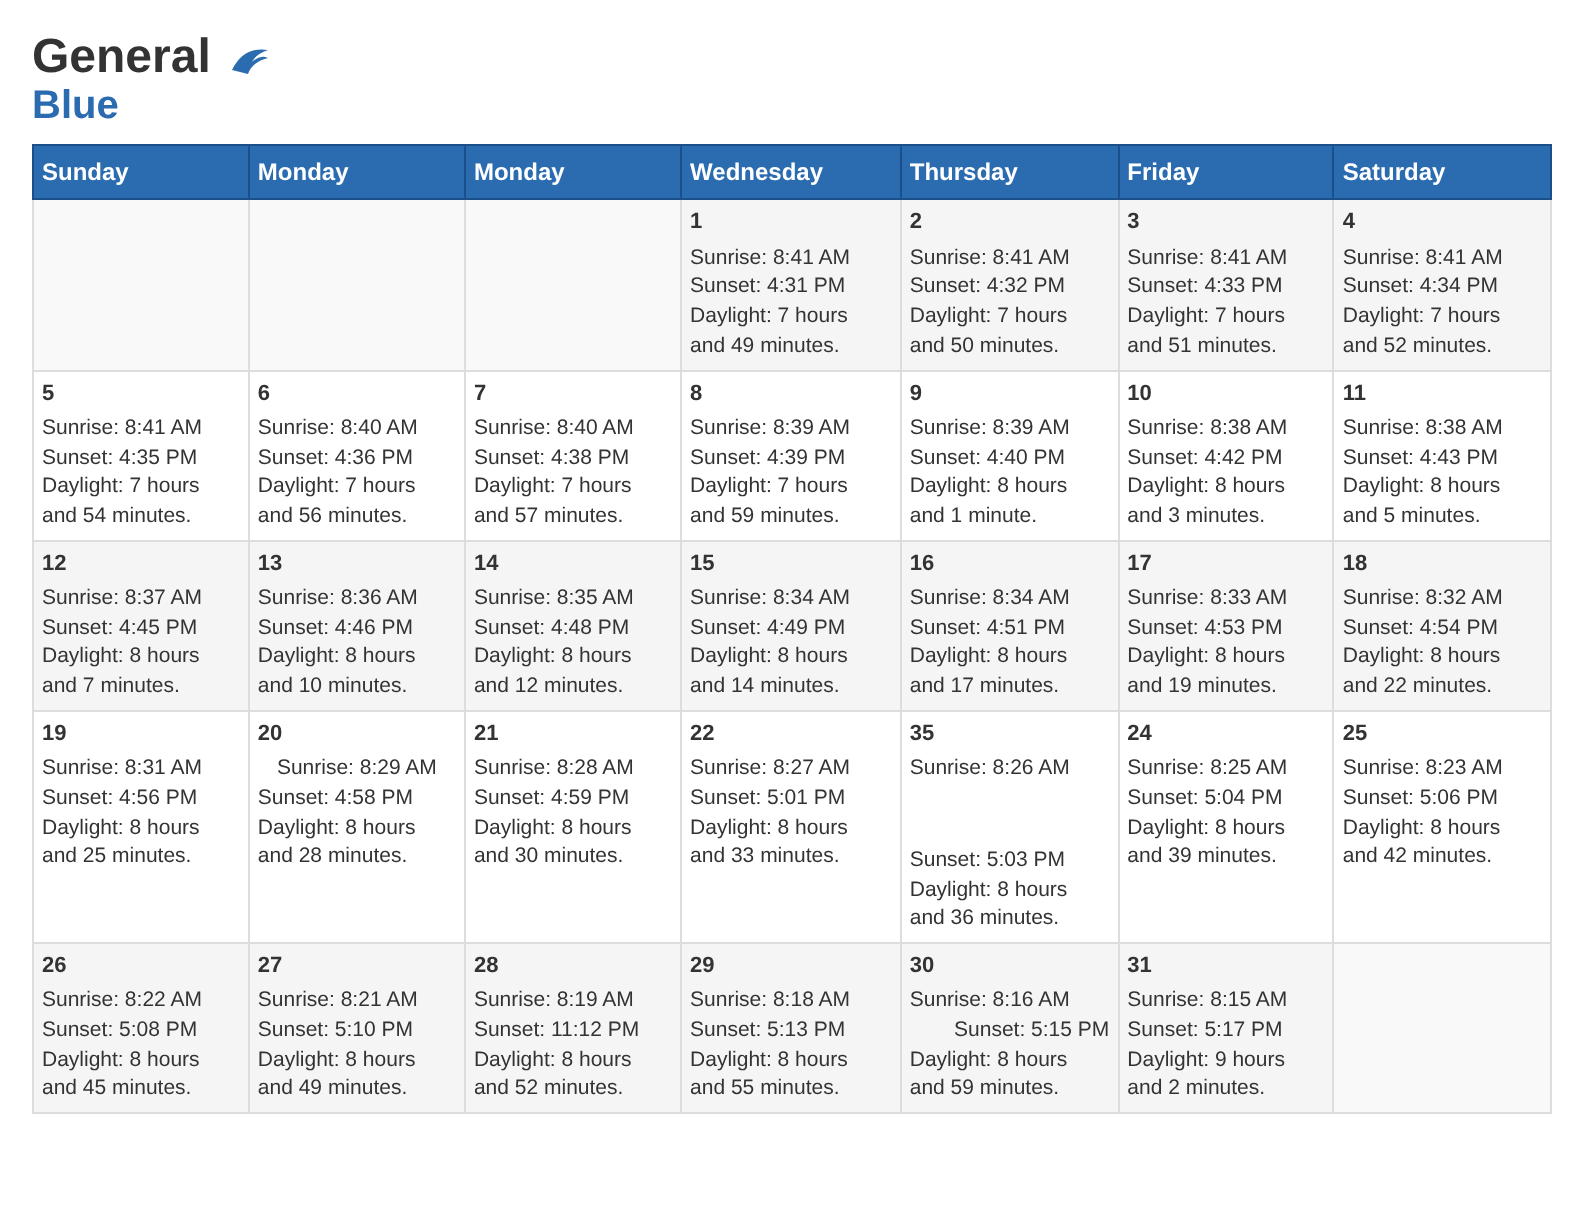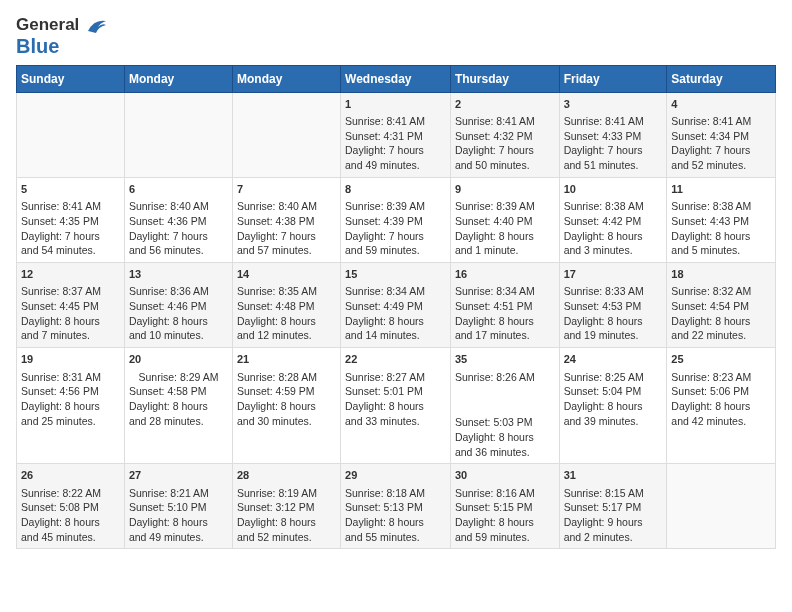--- a/index.html
+++ b/index.html
@@ -77,21 +77,21 @@
       background: #f9f9f9;
     }
   </style>
 </head>
 <body>
 
 <div class="header">
   <div class="logo">
     <div>
       <div style="display:flex; align-items:center;">
-        <div style="font-size:17px; font-weight:bold; color:#333; line-height:1.1;">
+        <div style="font-size:24px; font-weight:bold; color:#333; line-height:1.1;">
           <span style="color:#333;">General</span>
           <svg style="display:inline-block; vertical-align:middle; margin-left:2px;" width="22" height="18" viewBox="0 0 22 18">
             <path d="M2 14 Q8 2 20 4 Q14 6 12 10 Q16 6 20 8 Q12 10 10 16 Z" fill="#2b6cb0"></path>
           </svg>
         </div>
         <div></div>
       </div>
       <div style="font-size:20px; font-weight:bold; color:#2b6cb0; line-height:1.1;">Blue</div>
     </div>
   </div>
@@ -307,35 +307,35 @@
         <td>
           <span class="day-num">27</span>
           <span style="display: block;">Sunrise: 8:21 AM</span>
           <span style="display: block;">Sunset: 5:10 PM</span>
           <span style="display: block;">Daylight: 8 hours</span>
           <span style="display: block;">and 49 minutes.</span>
         </td>
         <td>
           <span class="day-num">28</span>
           <span style="display: block;">Sunrise: 8:19 AM</span>
-          <span style="display: block;">Sunset: 3:12 PM</span>
+          <span style="display: block;">Sunset: 11:12 PM</span>
           <span style="display: block;">Daylight: 8 hours</span>
           <span style="display: block;">and 52 minutes.</span>
         </td>
         <td>
           <span class="day-num">29</span>
           <span style="display: block;">Sunrise: 8:18 AM</span>
           <span style="display: block;">Sunset: 5:13 PM</span>
           <span style="display: block;">Daylight: 8 hours</span>
           <span style="display: block;">and 55 minutes.</span>
         </td>
         <td>
           <span class="day-num">30</span>
           <span style="display: block;">Sunrise: 8:16 AM</span>
-          <span style="display: block;">Sunset: 5:15 PM</span>
+          <span style="display: block; text-align: right;">Sunset: 5:15 PM</span>
           <span style="display: block;">Daylight: 8 hours</span>
           <span style="display: block;">and 59 minutes.</span>
         </td>
         <td>
           <span class="day-num">31</span>
           <span style="display: block;">Sunrise: 8:15 AM</span>
           <span style="display: block;">Sunset: 5:17 PM</span>
           <span style="display: block;">Daylight: 9 hours</span>
           <span style="display: block;">and 2 minutes.</span>
         </td>

